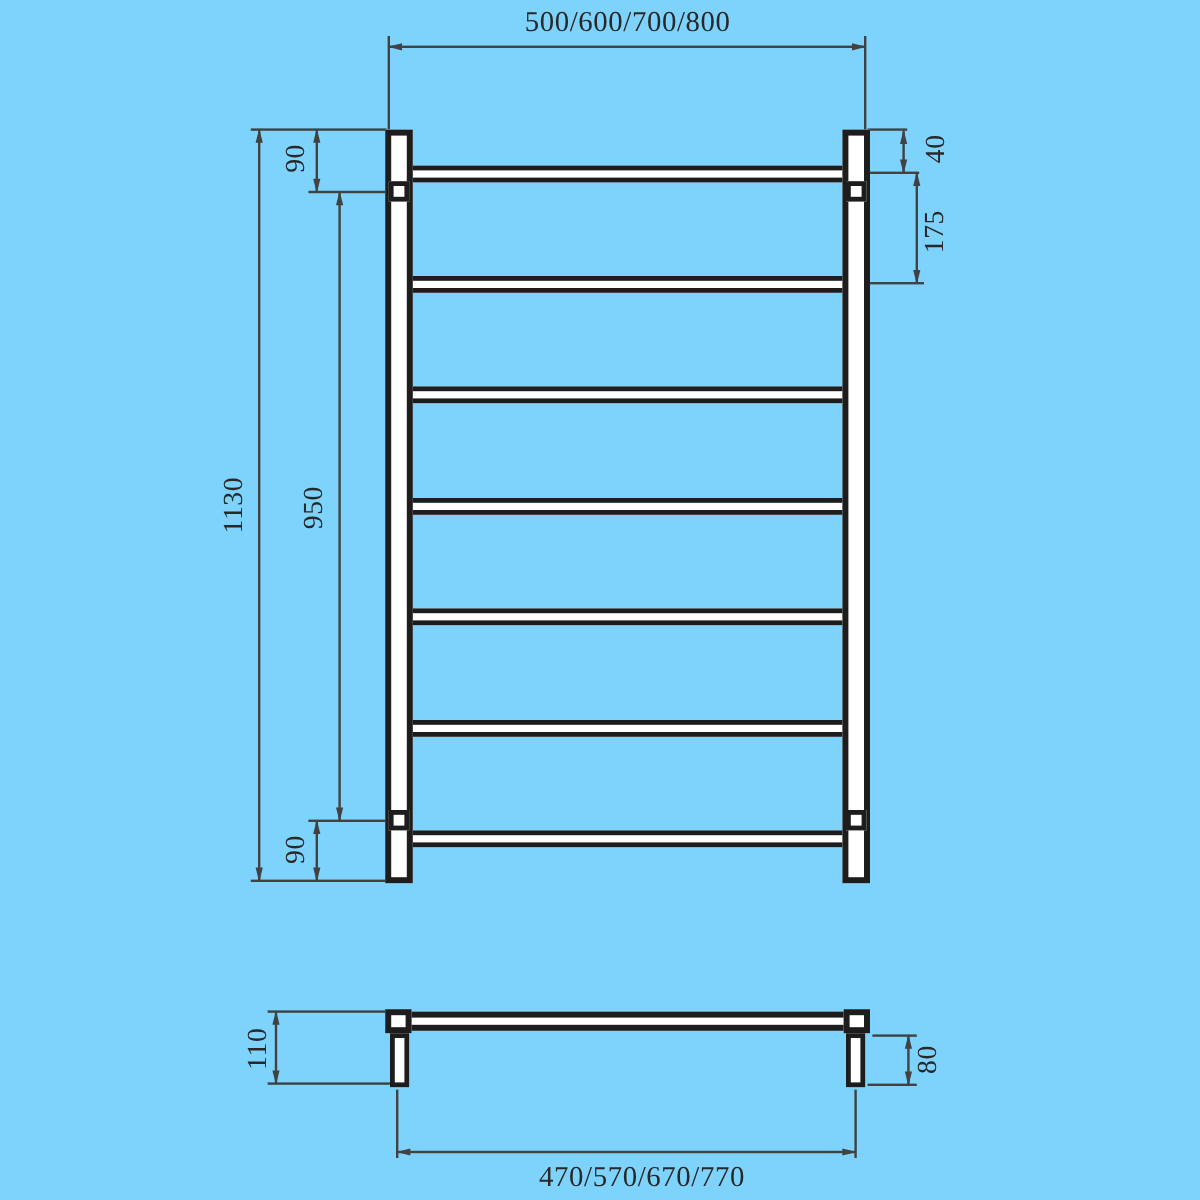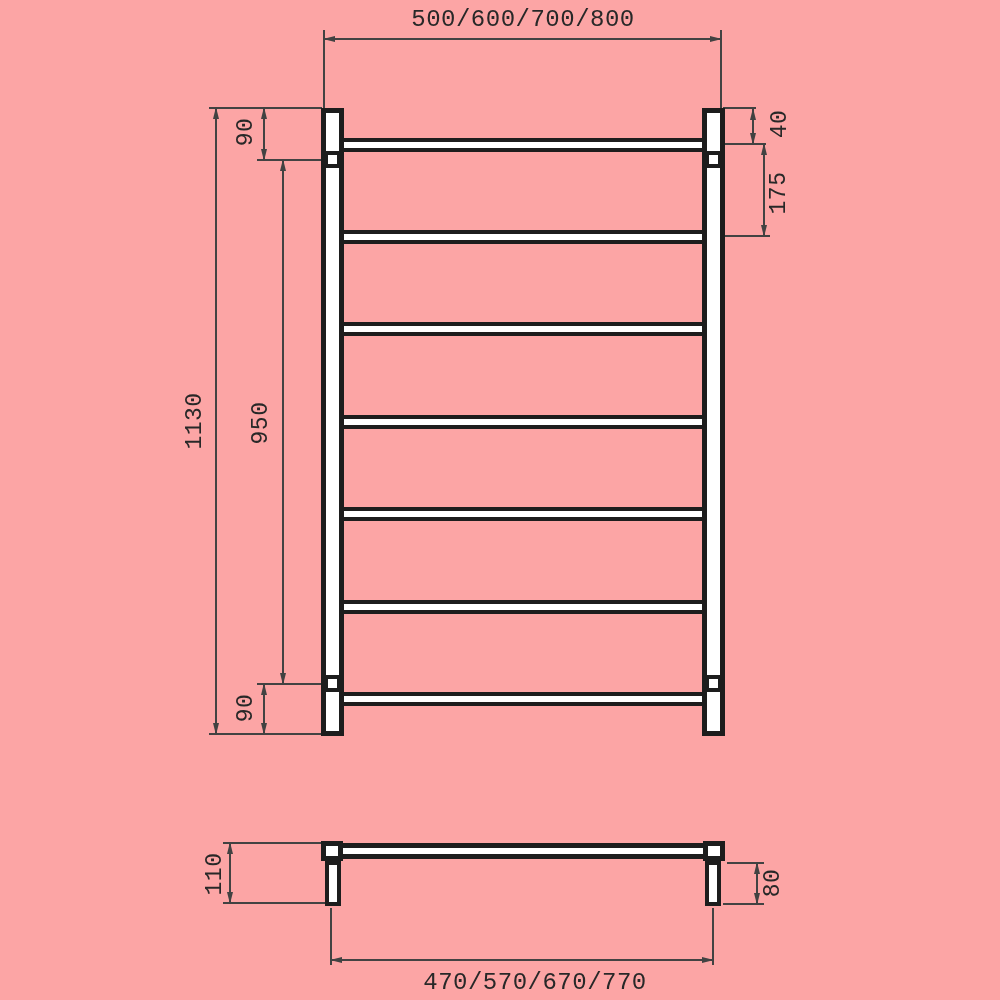--- a/index.html
+++ b/index.html
@@ -1,17 +1,17 @@
 <!DOCTYPE html>
 <html><head>
 <meta charset="utf-8">
 <style>
   html,body{margin:0;padding:0;background:#ffffff;}
-  #stage{position:relative;width:1000px;height:1000px;background:#fca5a5;overflow:hidden;
-         font-family:Liberation Mono, monospace;}
+  #stage{position:relative;width:1000px;height:1000px;background:#7dd3fc;overflow:hidden;
+         font-family:Liberation Serif, serif;}
   
   .s5{position:absolute;box-sizing:border-box;background:#ffffff;border:5px solid #1d1d1d;}
   .s4{position:absolute;box-sizing:border-box;background:#ffffff;border:4px solid #1d1d1d;}
   .bar{position:absolute;box-sizing:border-box;left:341px;width:364px;height:14px;
        border-top:4px solid #1d1d1d;border-bottom:4px solid #1d1d1d;background:#ffffff;}
   .tube{position:absolute;box-sizing:border-box;background:#ffffff;
         border-top:5px solid #1d1d1d;border-bottom:5px solid #1d1d1d;}
   
   .xl,.dl{position:absolute;background:#424242;}
   .dl.v{width:1.5px;}

